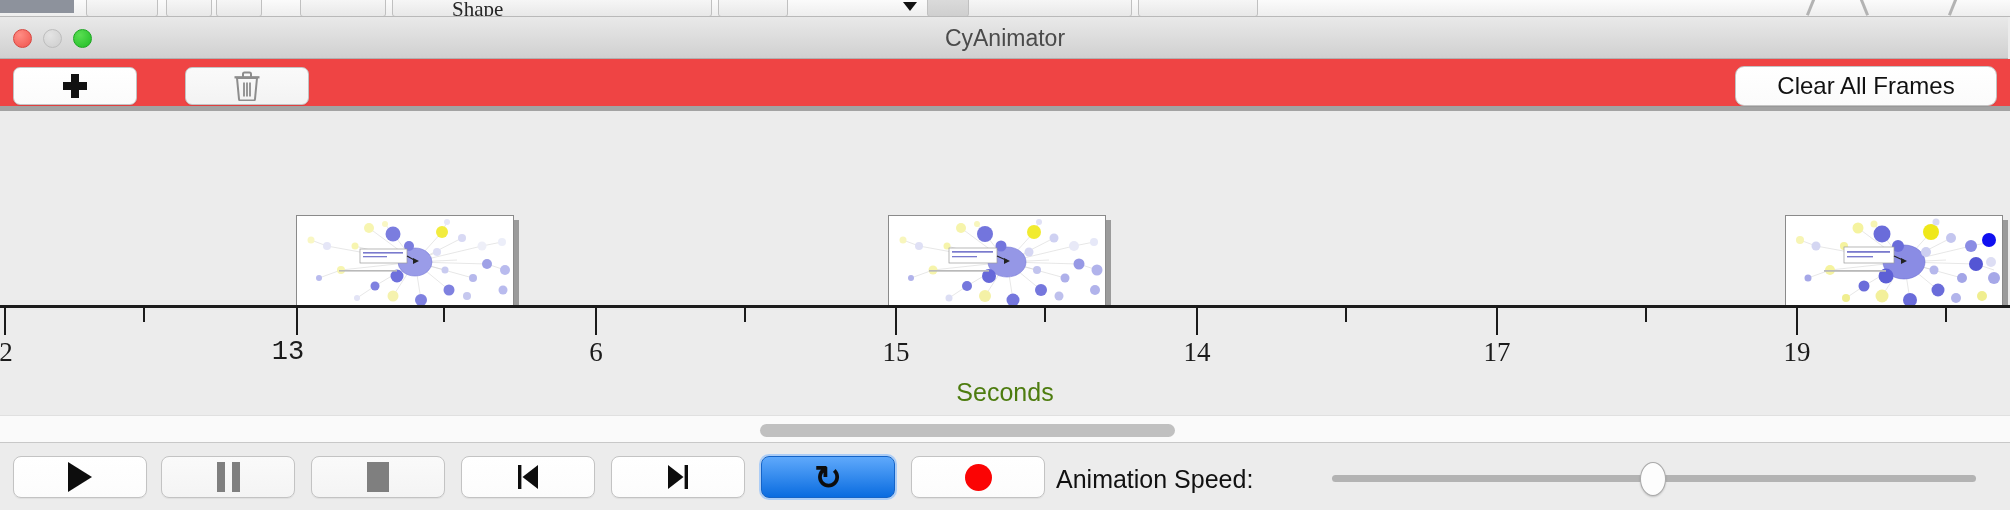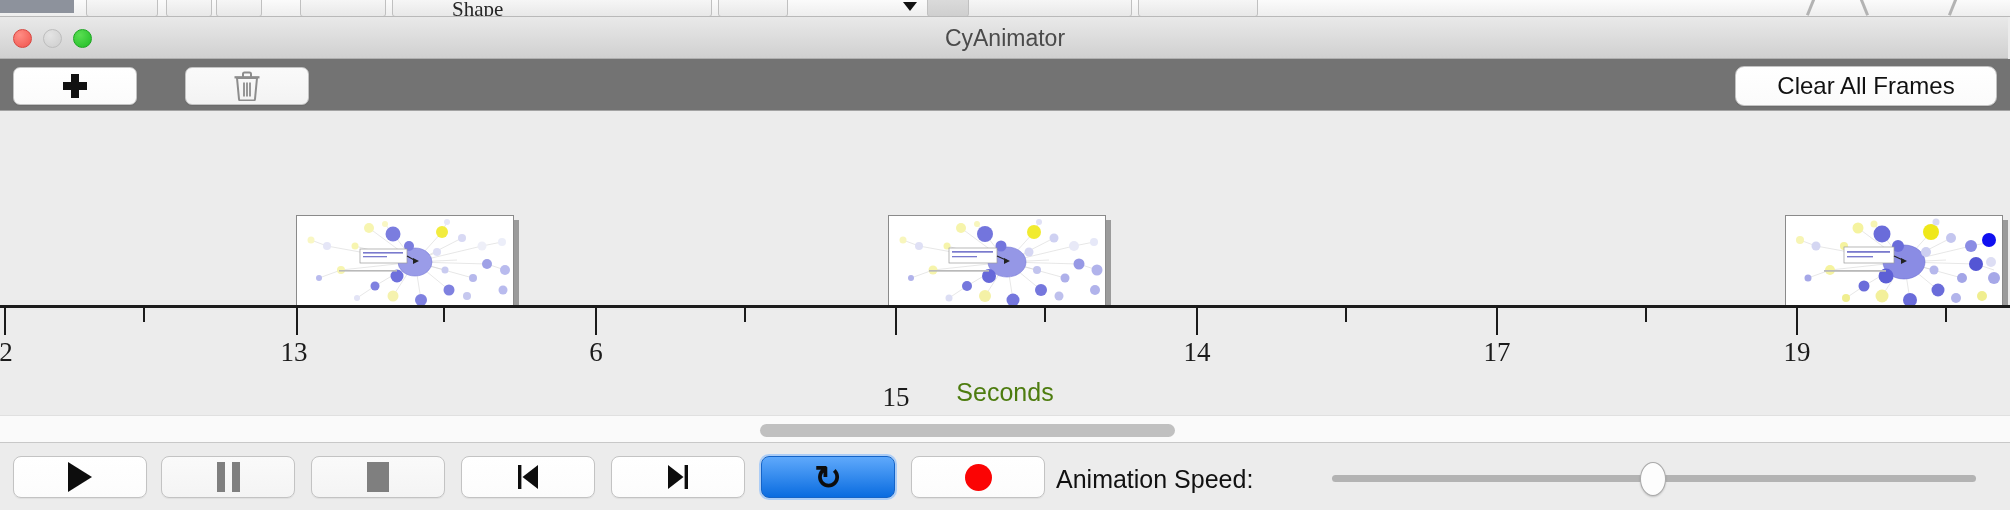--- a/index.html
+++ b/index.html
@@ -84,22 +84,22 @@
     line-height: 42px;
     text-align: center;
     font-size: 23px;
     color: #4a4a4a;
   }
 
   
   .toolbar-top {
     position: absolute; left: 0; top: 59px;
     width: 2010px; height: 52px;
-    background: #737373;
-    border-bottom: 1px solid #a3a3a3;
+    background: #ef4444;
+    border-bottom: 5px solid #a3a3a3;
   }
   .btn {
     position: absolute;
     border: 1px solid #c3c3c3;
     border-radius: 7px;
     background: linear-gradient(#ffffff, #fbfbfb);
     box-shadow: 0 1px 1px rgba(0,0,0,0.07);
     display: flex; align-items: center; justify-content: center;
     cursor: default;
   }
@@ -498,23 +498,23 @@
 
     <div class="tick minor" style="left:143px;"></div>
     <div class="tick minor" style="left:443px;"></div>
     <div class="tick minor" style="left:744px;"></div>
     <div class="tick minor" style="left:1044px;"></div>
     <div class="tick minor" style="left:1345px;"></div>
     <div class="tick minor" style="left:1645px;"></div>
     <div class="tick minor" style="left:1945px;"></div>
 
     <div class="tick-label" style="left:6px;">2</div>
-    <div class="tick-label" style="left:294px;">13</div>
+    <div class="tick-label" style="left:288px;font-family:Liberation Mono, monospace;">13</div>
     <div class="tick-label" style="left:596px;">6</div>
-    <div class="tick-label" style="left:896px;margin-top:45px;">15</div>
+    <div class="tick-label" style="left:896px;">15</div>
     <div class="tick-label" style="left:1197px;">14</div>
     <div class="tick-label" style="left:1497px;">17</div>
     <div class="tick-label" style="left:1797px;">19</div>
 
     <div class="axis-title">Seconds</div>
   </div>
 
   <div class="scroll-track">
     <div class="scroll-thumb"></div>
   </div>

